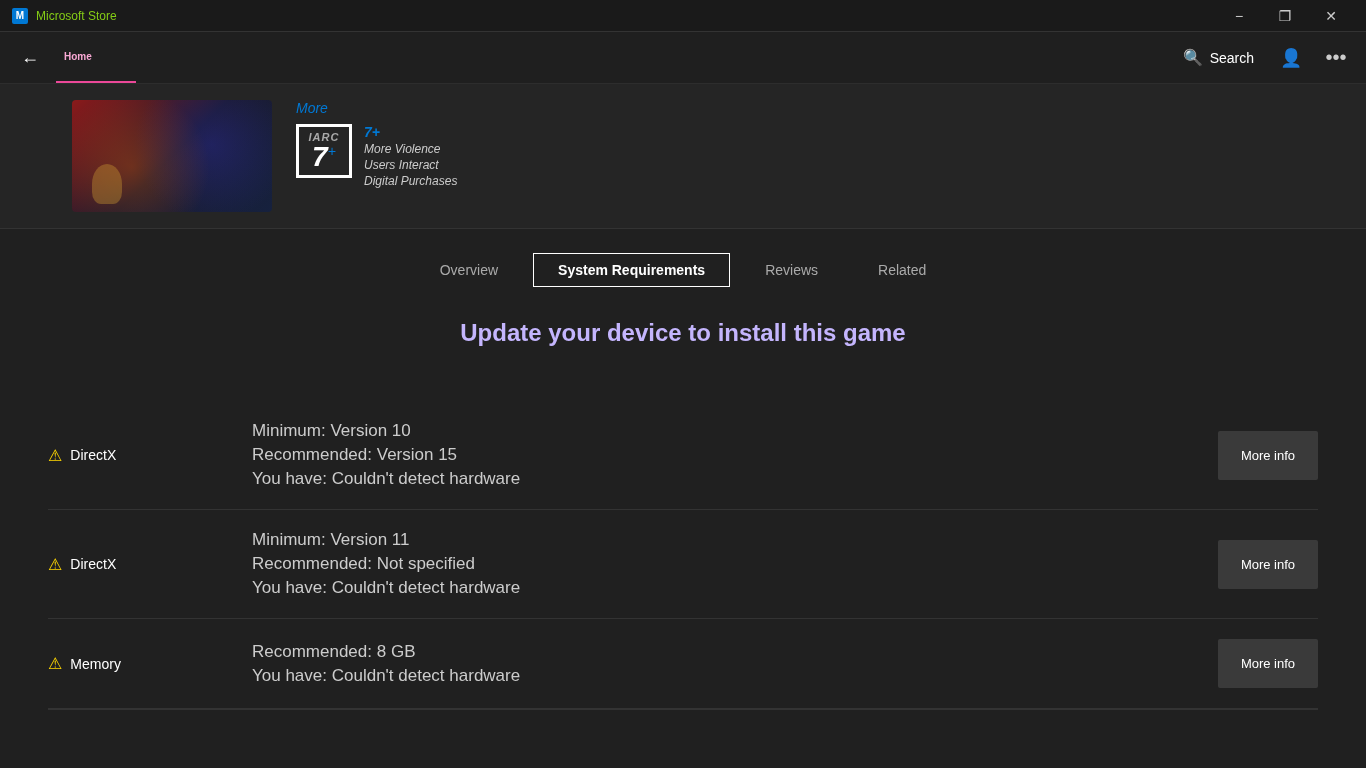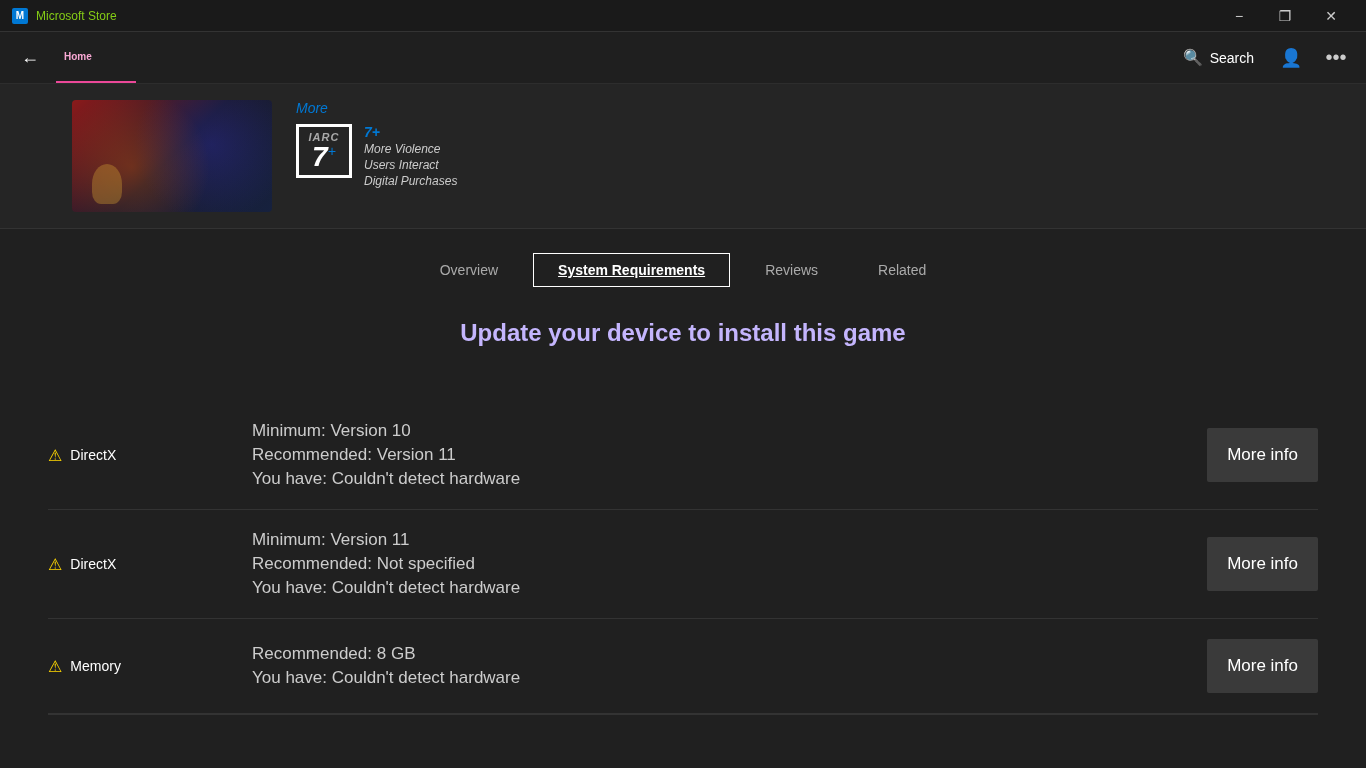--- a/index.html
+++ b/index.html
@@ -253,21 +253,20 @@
       font-size: 14px;
       color: #aaa;
       cursor: pointer;
       border: 1px solid transparent;
       background: transparent;
     }
     .tab-item.active {
       color: #fff;
       border: 1px solid #fff;
       font-weight: 600;
-      text-decoration: underline;
     }
 
     
     .main-content {
       padding: 32px 48px;
       background: #202020;
     }
 
     .page-title {
       font-size: 24px;
@@ -309,21 +308,21 @@
     }
     .req-detail-line {
       font-size: 17px;
       color: #ccc;
     }
     .req-more-btn {
       background: #3a3a3a;
       border: none;
       color: #fff;
       padding: 17px 20px;
-      font-size: 17px;
+      font-size: 13px;
       cursor: pointer;
       border-radius: 2px;
       min-width: 100px;
       flex-shrink: 0;
     }
 
     
     .page-content::-webkit-scrollbar {
       width: 8px;
     }
@@ -400,21 +399,21 @@
   <div class="main-content">
     <h1 class="page-title">Update your device to install this game</h1>
 
     <div class="req-row">
       <div class="req-label-col">
         <span class="warning-icon">⚠</span>
         <span class="req-label">DirectX</span>
       </div>
       <div class="req-details-col">
         <span class="req-detail-line">Minimum: Version 10</span>
-        <span class="req-detail-line">Recommended: Version 11</span>
+        <span class="req-detail-line">Recommended: Version 15</span>
         <span class="req-detail-line">You have: Couldn't detect hardware</span>
       </div>
       <button class="req-more-btn">More info</button>
     </div>
 
     <div class="req-row">
       <div class="req-label-col">
         <span class="warning-icon">⚠</span>
         <span class="req-label">DirectX</span>
       </div>

